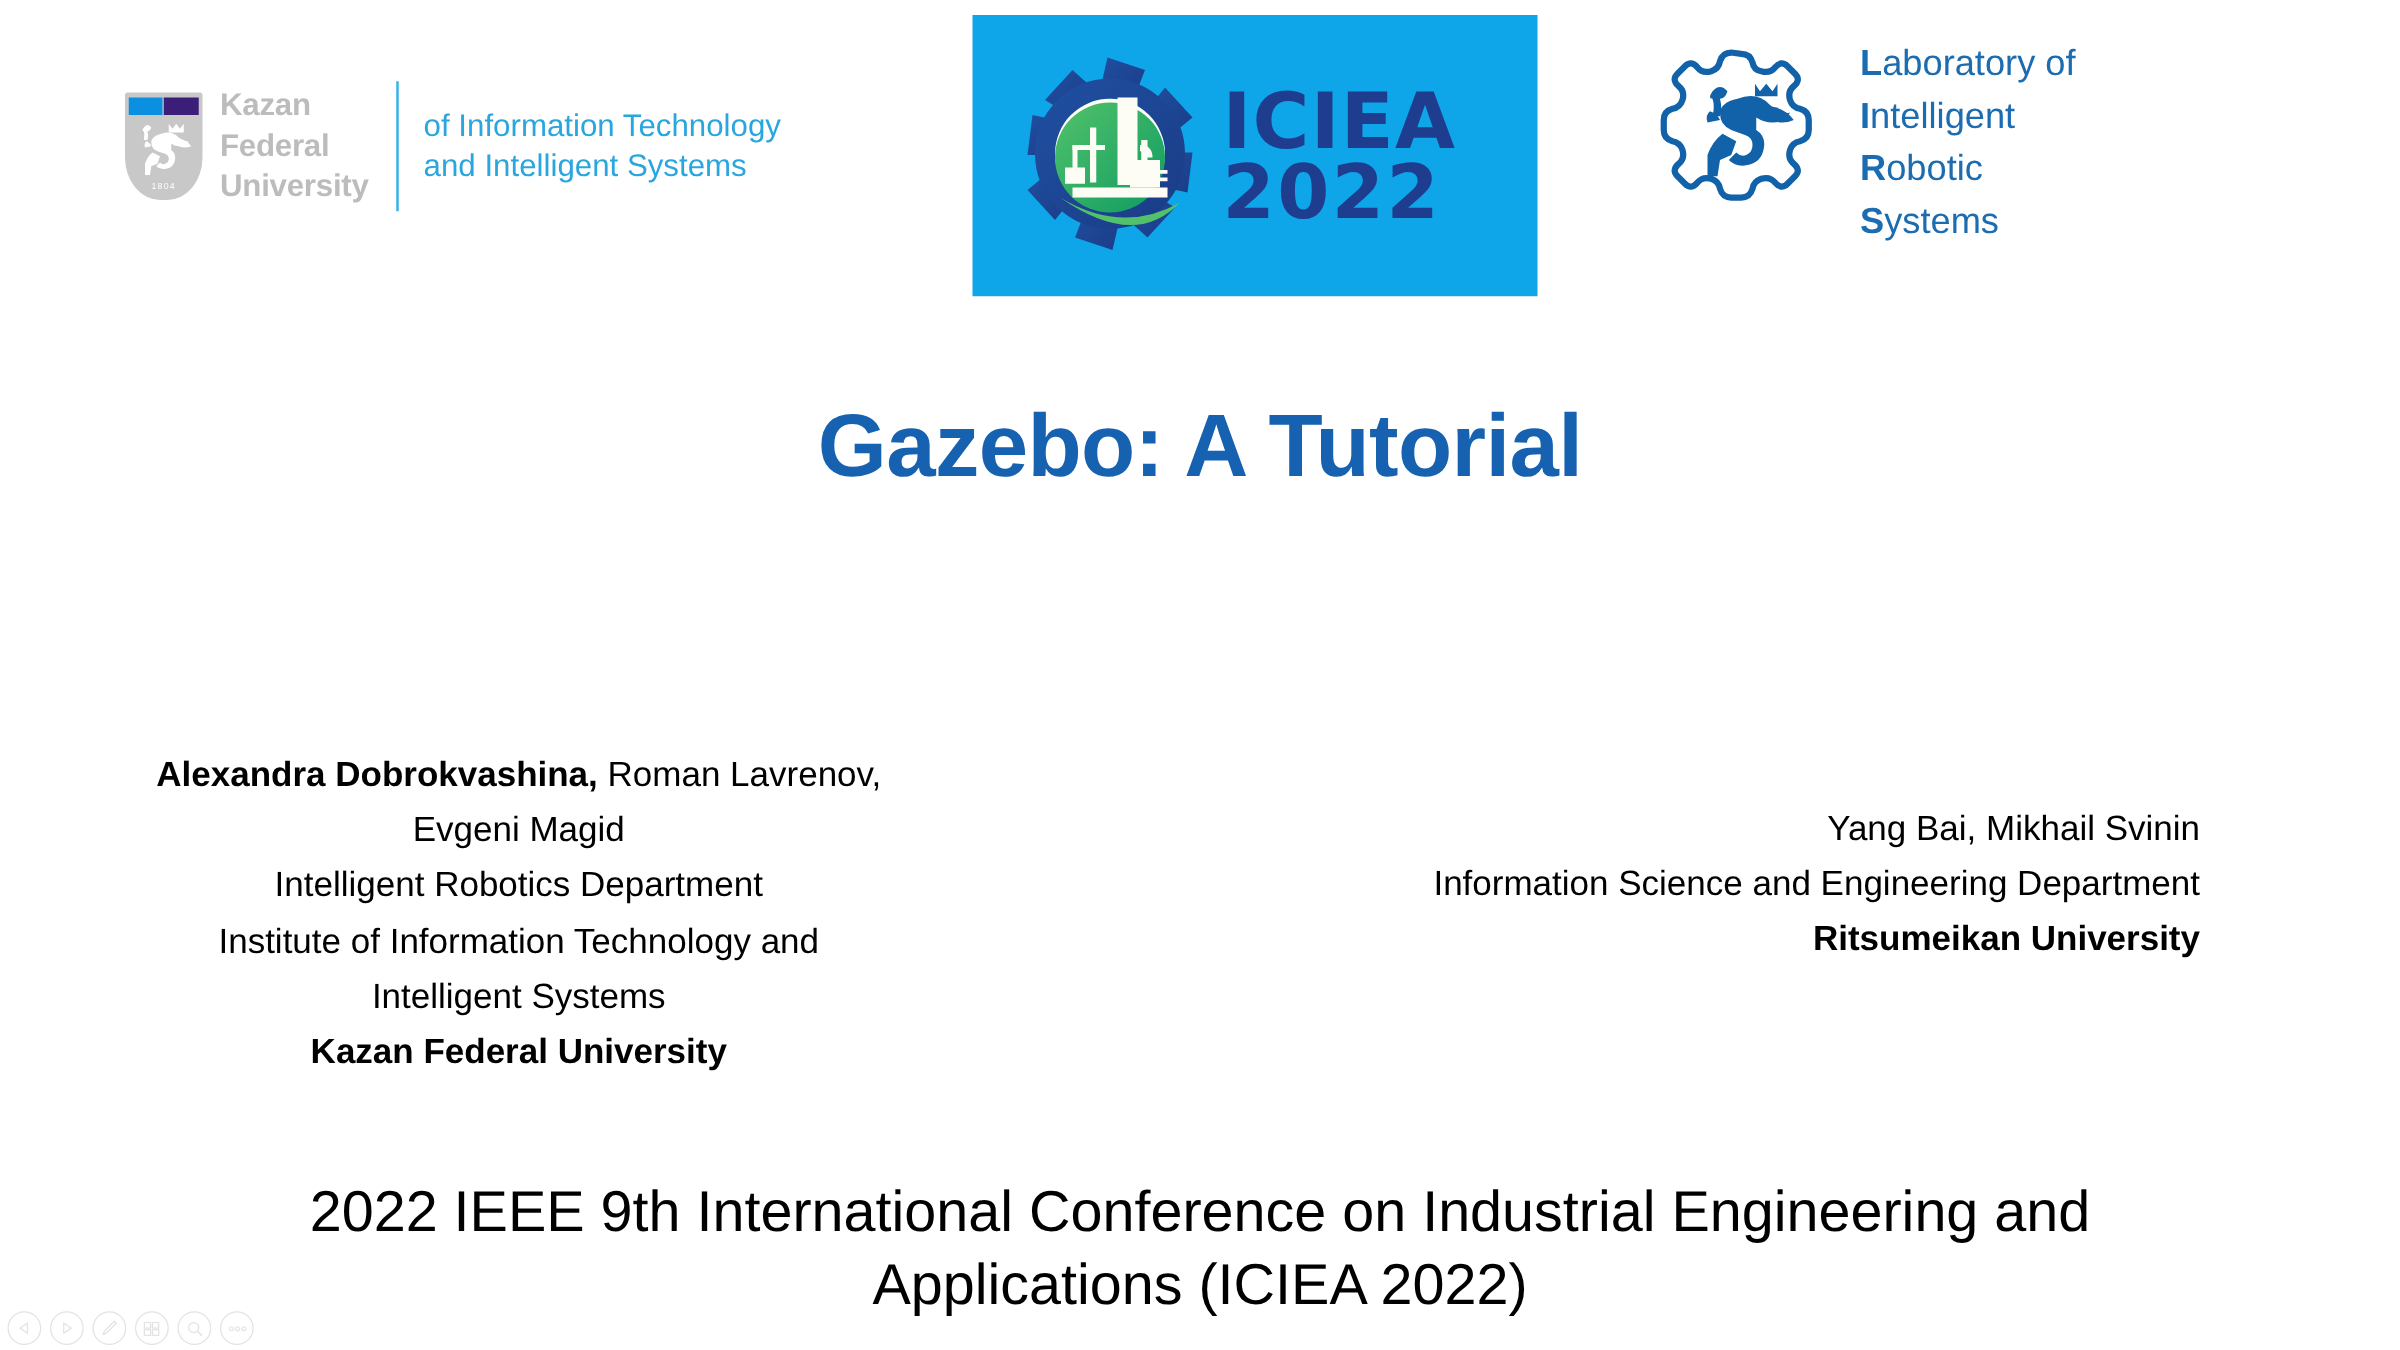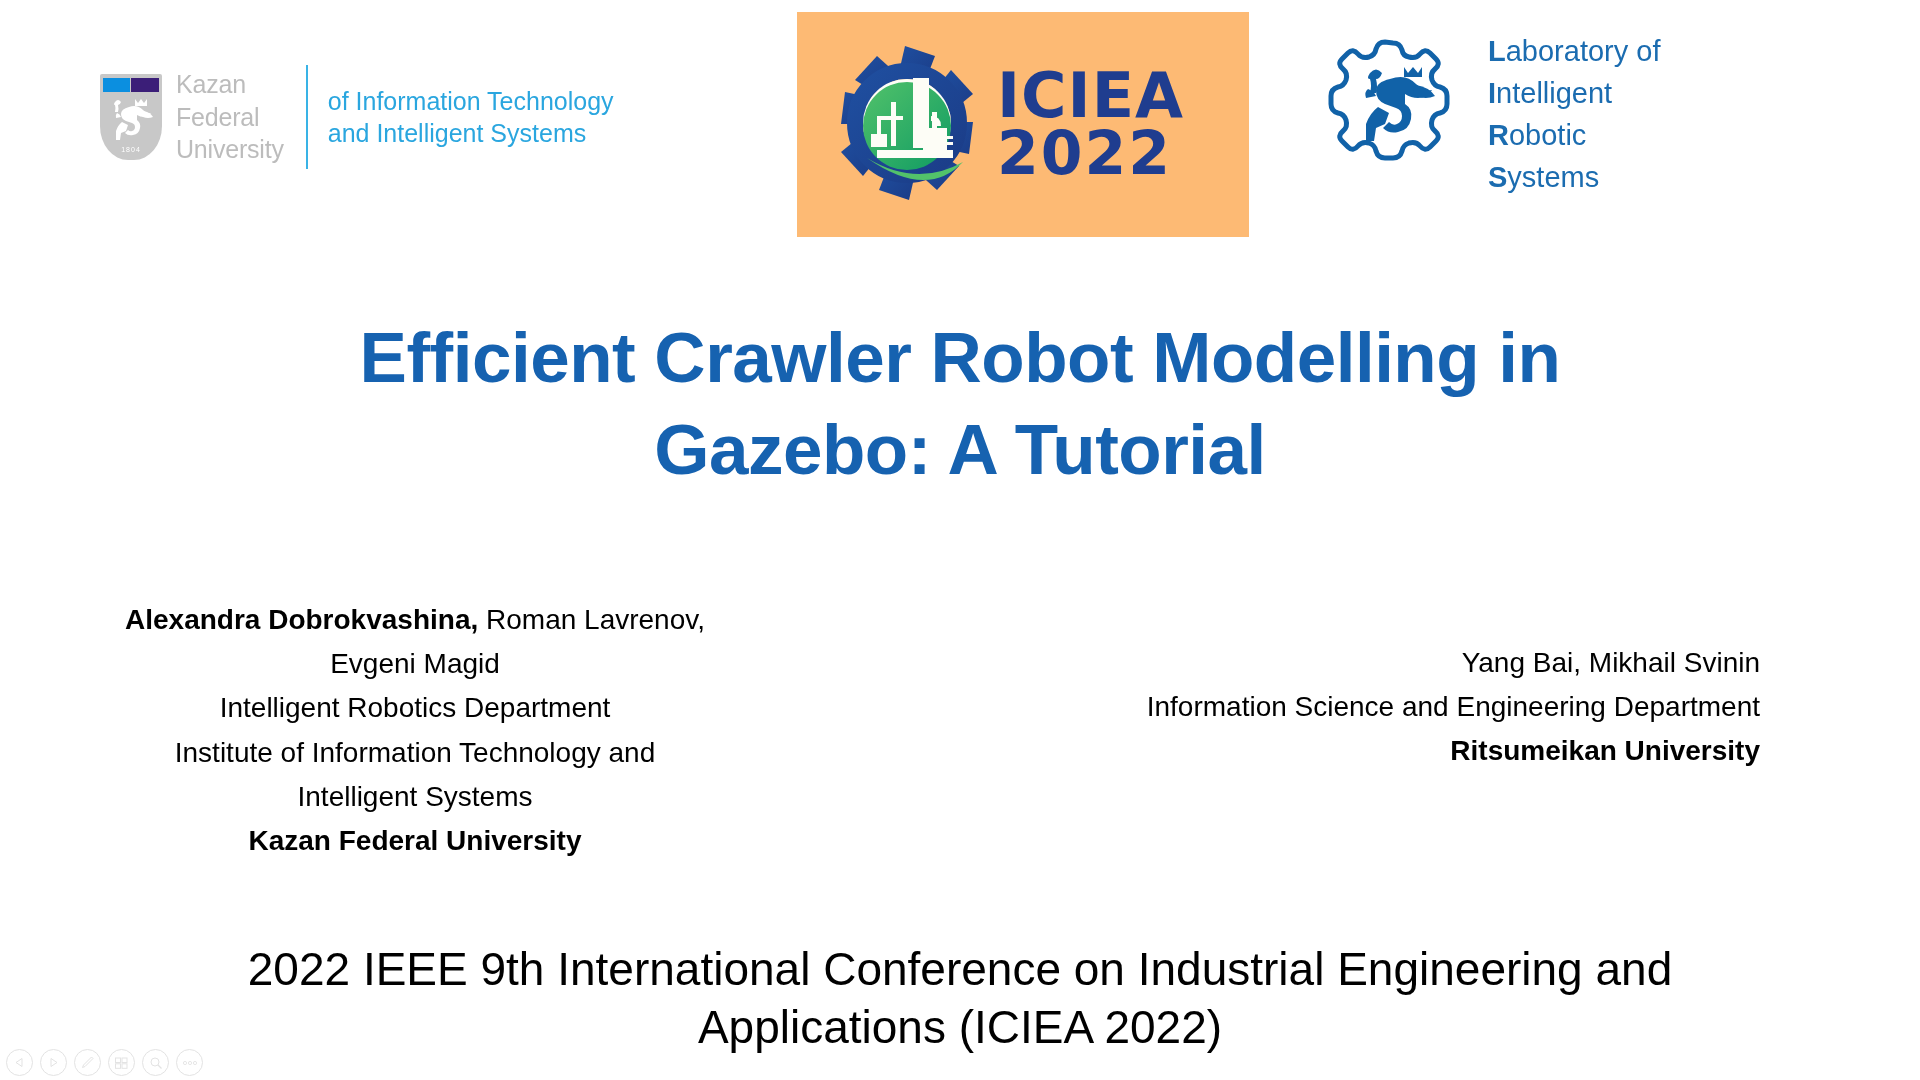--- a/index.html
+++ b/index.html
@@ -59,21 +59,21 @@
     font-size: 7px;
     letter-spacing: 1px;
     color: #ffffff;
   }
   #kfu-shield svg { position: absolute; left: 7px; top: 22px; }
 
   #kfu-name {
     margin-left: 14px;
     color: #bcbcbc;
     font-size: 25px;
-    font-weight: normal;
+    font-weight: bold;
     line-height: 1.30;
     letter-spacing: -0.2px;
     white-space: nowrap;
   }
   #lockup-rule {
     margin: 0 20px 0 22px;
     width: 2px;
     height: 104px;
     background: #39b3e6;
     flex: 0 0 auto;
@@ -82,23 +82,23 @@
     color: #2aa6df;
     font-size: 25px;
     line-height: 1.30;
     white-space: nowrap;
   }
   #itis-name .itis-caps { letter-spacing: 0.4px; }
 
   
   #iciea-logo {
     position: absolute;
-    left: 797px; top: 12px;
+    left: 778px; top: 12px;
     width: 452px; height: 225px;
-    background: #fdba74;
+    background: #0ea5e9;
   }
   #iciea-inner {
     position: absolute;
     left: 30px; top: 28px;
     display: flex;
     align-items: center;
   }
   #iciea-wordmark {
     margin-left: 10px;
     line-height: 0.94;
@@ -301,21 +301,20 @@
     <div id="lirs-text">
       <div><b>L</b><span>aboratory of</span></div>
       <div><b>I</b><span>ntelligent</span></div>
       <div><b>R</b><span>obotic</span></div>
       <div><b>S</b><span>ystems</span></div>
     </div>
   </div>
 </div>
 
 <div id="slide-title">
-  <div>Efficient Crawler Robot Modelling in</div>
   <div>Gazebo: A Tutorial</div>
 </div>
 
 <div id="authors-row">
 
   <div id="authors-left">
     <div><span class="author-strong">Alexandra Dobrokvashina,</span><span> Roman Lavrenov,</span></div>
     <div>Evgeni Magid</div>
     <div>Intelligent Robotics Department</div>
     <div>Institute of Information Technology and</div>

